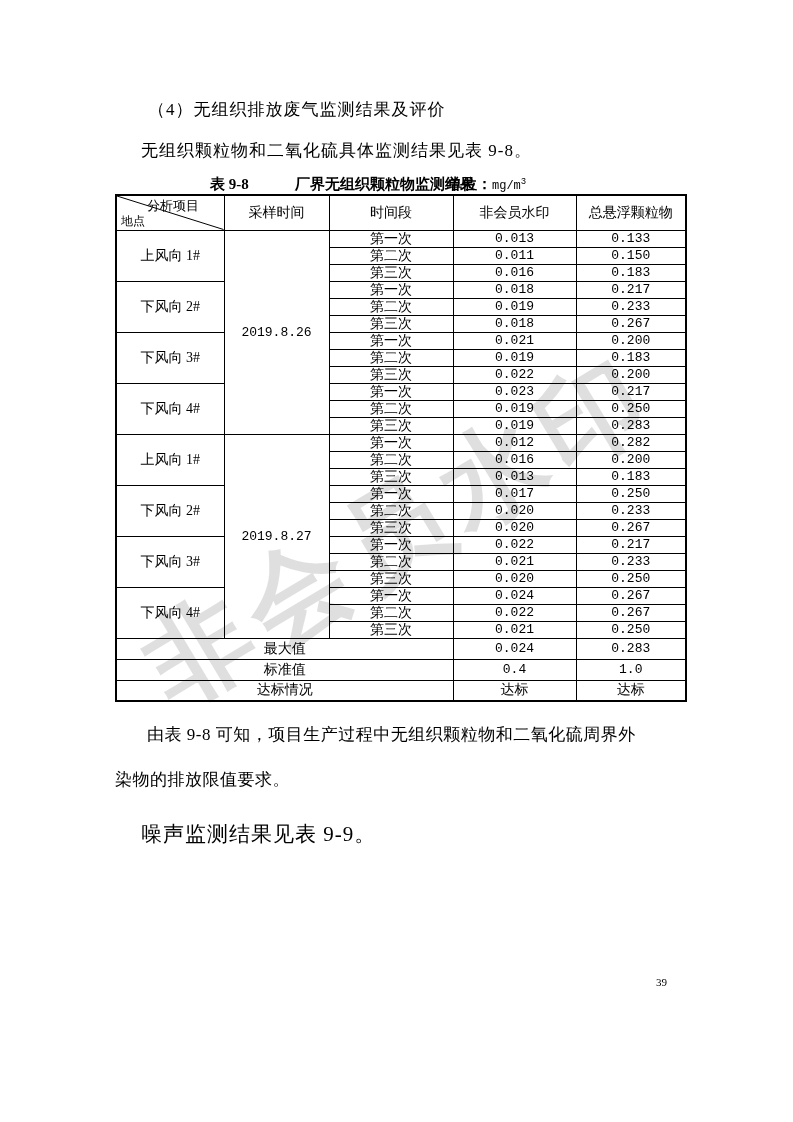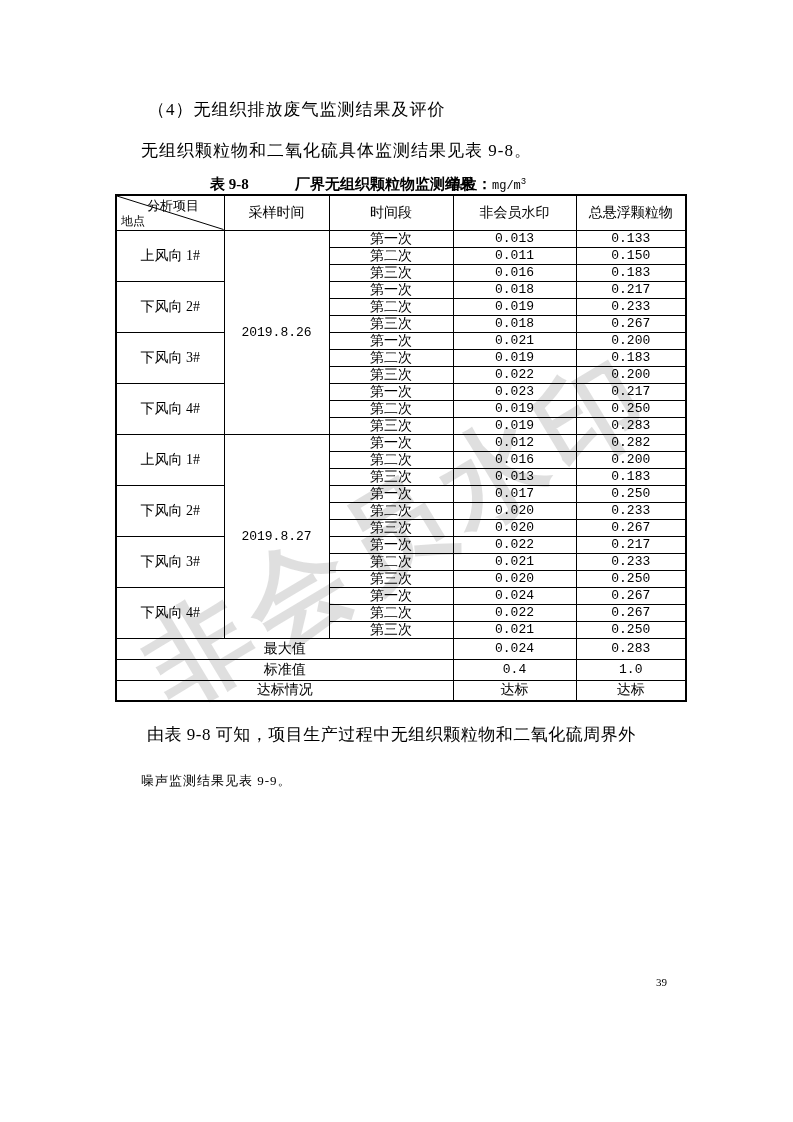--- a/index.html
+++ b/index.html
@@ -72,21 +72,21 @@
   td.period-cell { font-size:14px; }
   td.num-cell { font-family:"Liberation Mono","DejaVu Sans Mono",monospace; font-size:13px; }
   td.footer-label-cell { font-size:14px; }
   td.footer-text-cell { font-size:14px; }
 
   .conclusion { margin-top:10px; font-size:17px; letter-spacing:0.5px; }
   .conclusion .line { line-height:45px; white-space:nowrap; }
   .conclusion .line.first { text-indent:32px; }
 
   .section-heading { margin-top:8px; font-size:18px; font-weight:bold; line-height:28px; text-indent:32px; letter-spacing:0.5px; }
-  .noise-para { margin-top:13px; font-size:13px; line-height:22px; text-indent:26px; letter-spacing:1px; }
+  .noise-para { margin-top:21px; font-size:21px; line-height:22px; text-indent:26px; letter-spacing:1px; }
 
   .page-number { position:absolute; left:656px; top:976px; font-size:11px; z-index:1; }
 </style>
 </head>
 <body>
 
 <div class="page">
 
   <div class="watermark">非会员水印</div>
 
@@ -268,20 +268,21 @@
           <tr class="footer-row">
             <td class="footer-label-cell" colspan="3">达标情况</td>
             <td class="footer-text-cell">达标</td>
             <td class="footer-text-cell">达标</td>
           </tr>
         </tbody>
     </table>
 
     <div class="conclusion">
       <div class="line first">由表 9-8 可知，项目生产过程中无组织颗粒物和二氧化硫周界外</div>
+      <div class="line">染物的排放限值要求。</div>
     </div>
 
     <p class="noise-para">噪声监测结果见表 9-9。</p>
 
   </div>
 
   <div class="page-number">39</div>
 </div>
 
 </body></html>

